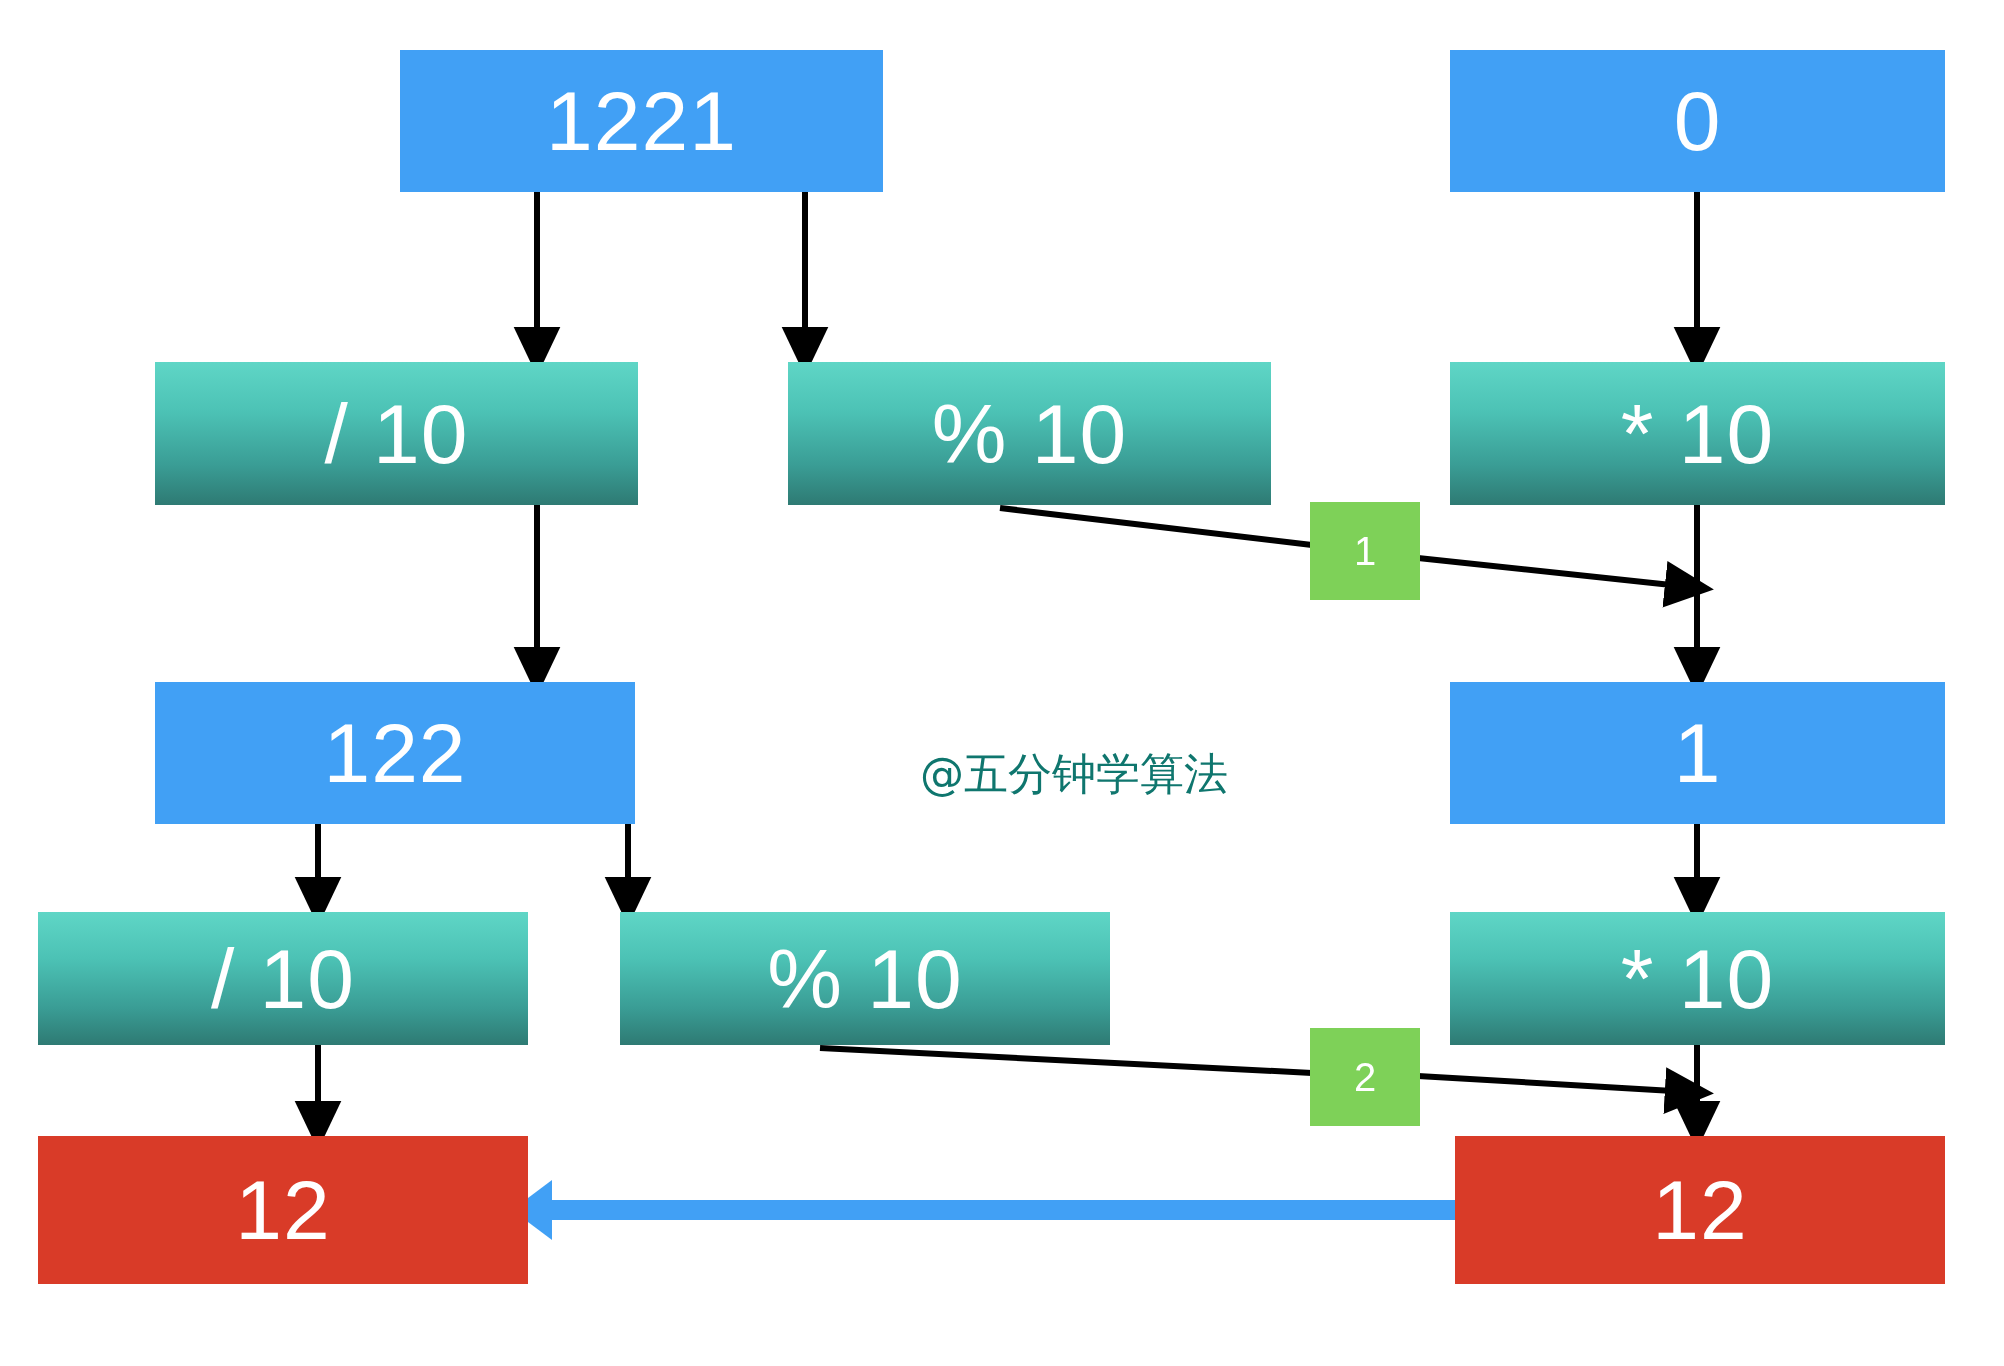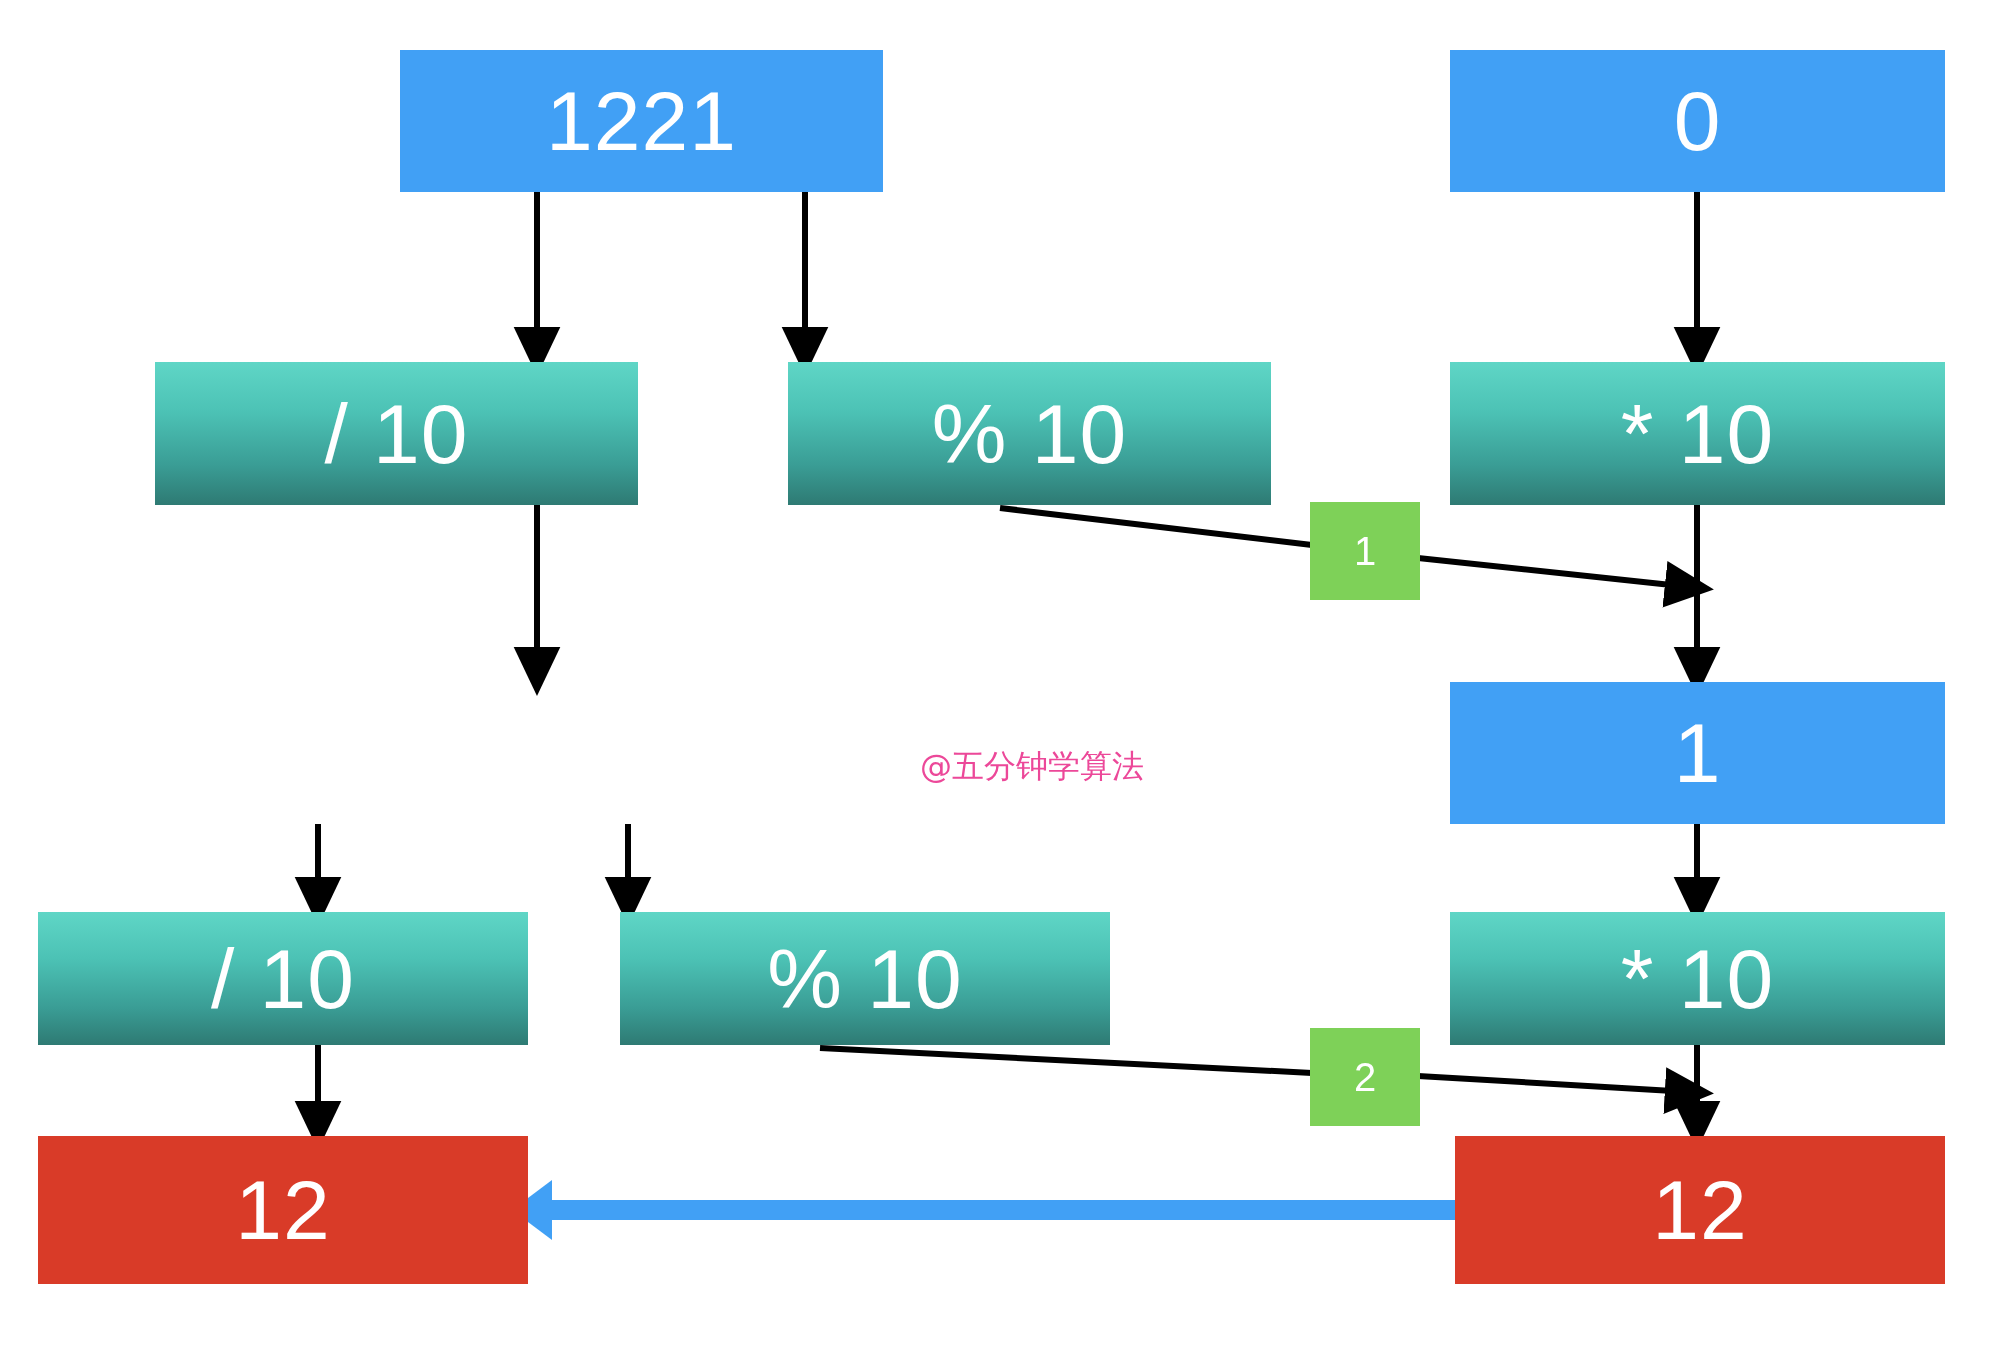--- a/index.html
+++ b/index.html
@@ -39,22 +39,22 @@
   .svg-layer {
     position: absolute;
     left: 0;
     top: 0;
     width: 2004px;
     height: 1366px;
     pointer-events: none;
   }
   .watermark {
     position: absolute;
-    color: #ec4899;
-    font-size: 32px;
+    color: #0f766e;
+    font-size: 44px;
     font-family: "DejaVu Sans", "Liberation Sans", sans-serif;
     white-space: nowrap;
     user-select: none;
   }
 </style>
 </head>
 <body>
 
 <div id="canvas">
 
@@ -115,20 +115,23 @@
   </div>
 
   <div class="node teal" style="left:1450px; top:362px; width:495px; height:143px;">
     <span class="node-label">* 10</span>
   </div>
 
   <div class="node green" style="left:1310px; top:502px; width:110px; height:98px;">
     <span class="node-label">1</span>
   </div>
 
+  <div class="node blue" style="left:155px; top:682px; width:480px; height:142px;">
+    <span class="node-label">122</span>
+  </div>
 
   <div class="node blue" style="left:1450px; top:682px; width:495px; height:142px;">
     <span class="node-label">1</span>
   </div>
 
   <div class="node teal" style="left:38px; top:912px; width:490px; height:133px;">
     <span class="node-label">/ 10</span>
   </div>
 
   <div class="node teal" style="left:620px; top:912px; width:490px; height:133px;">

